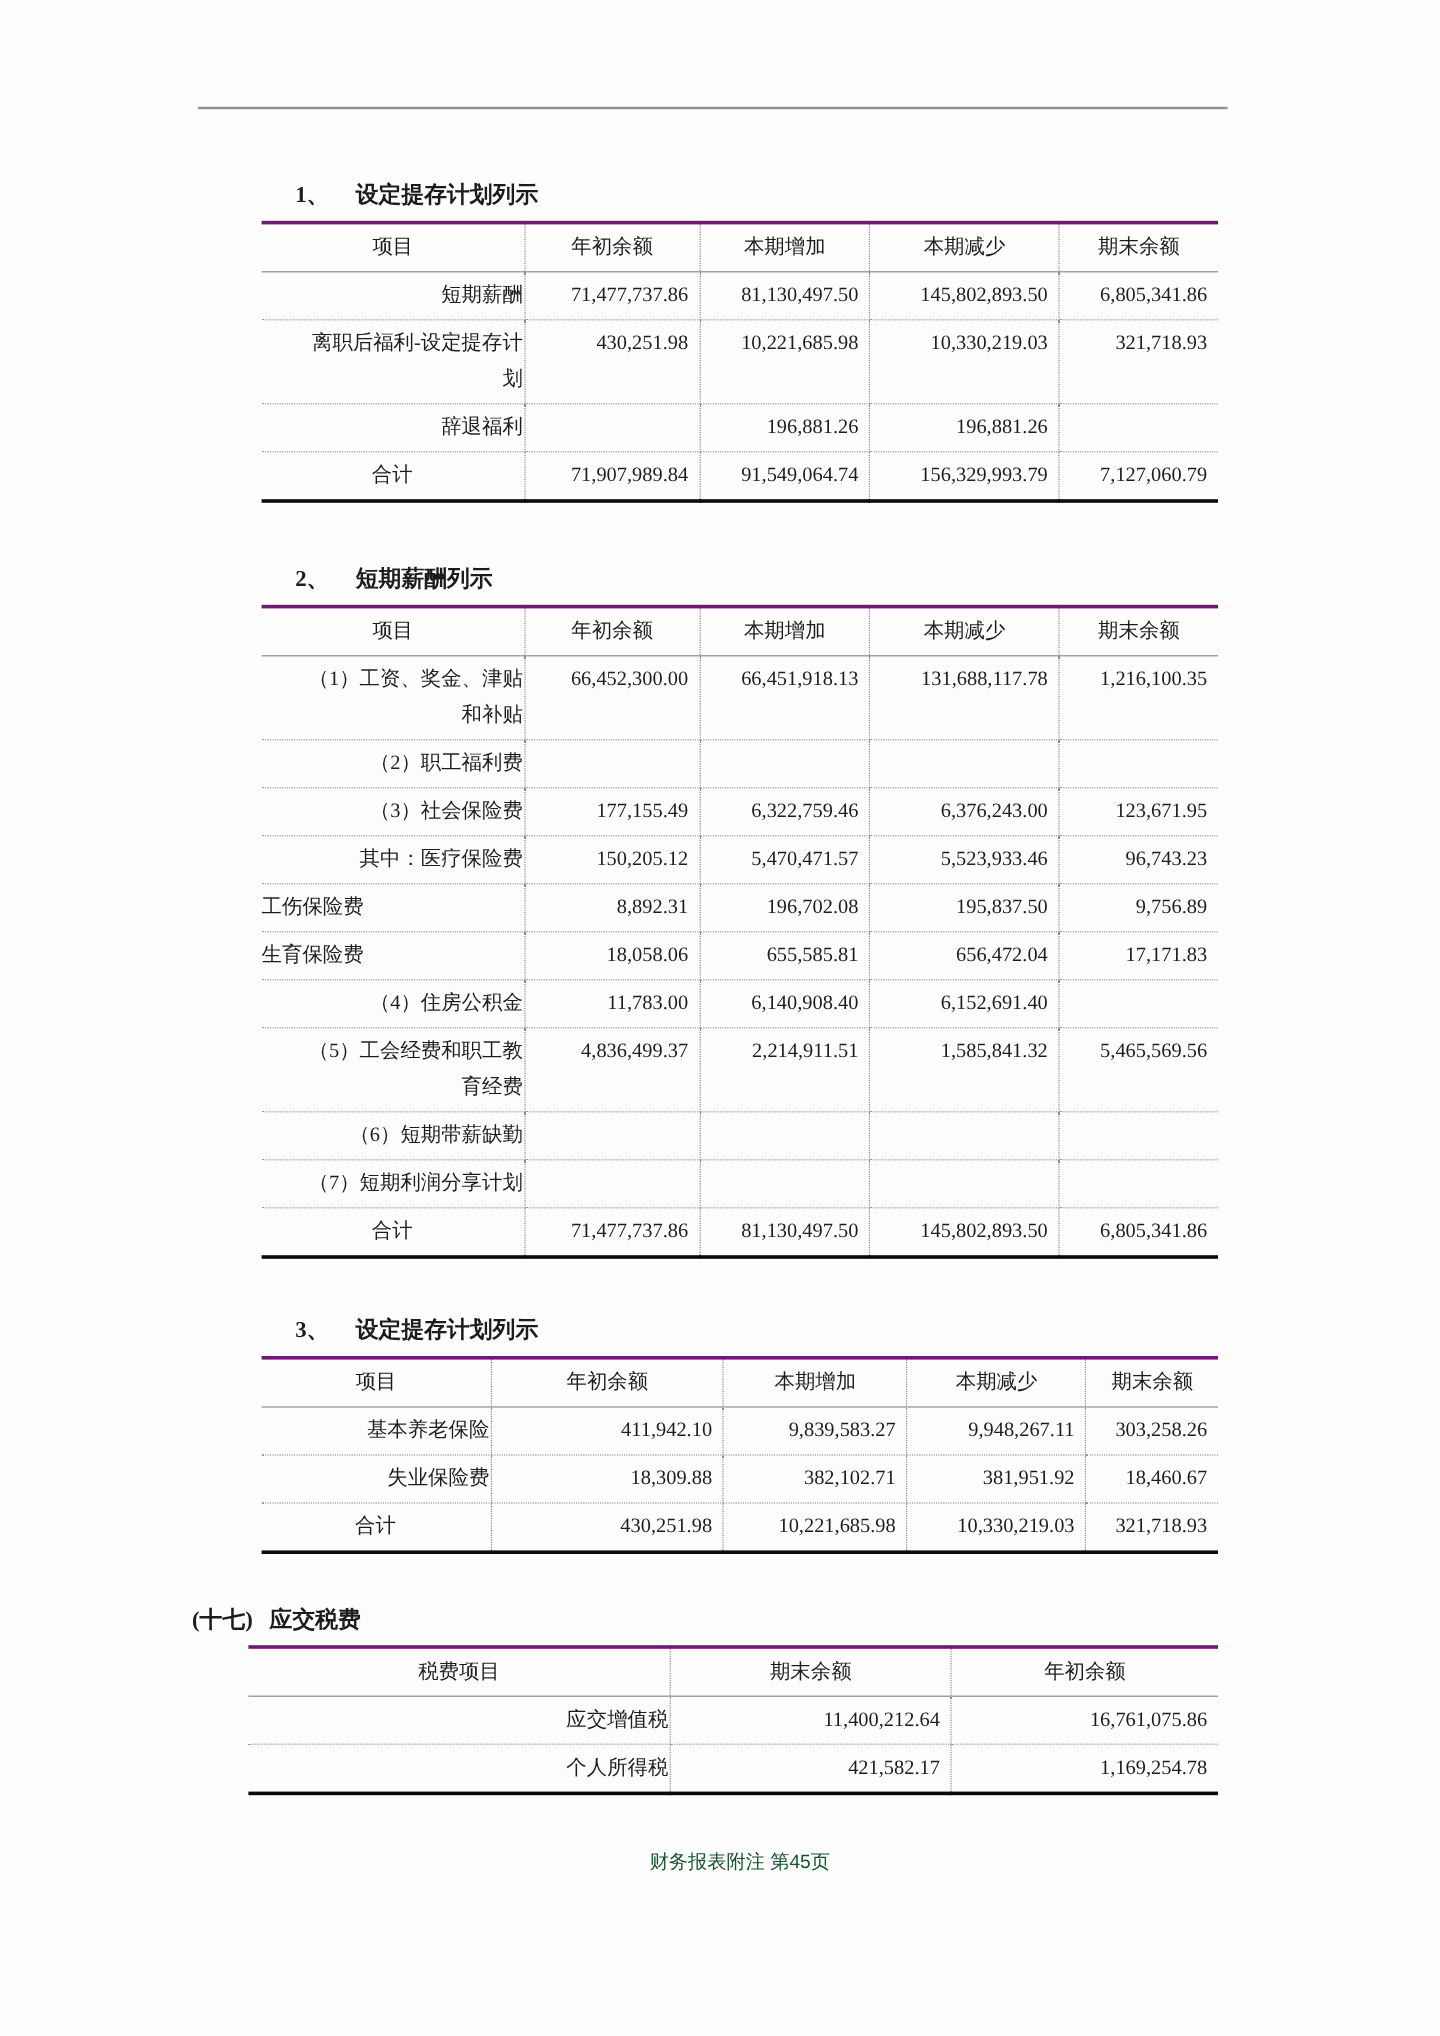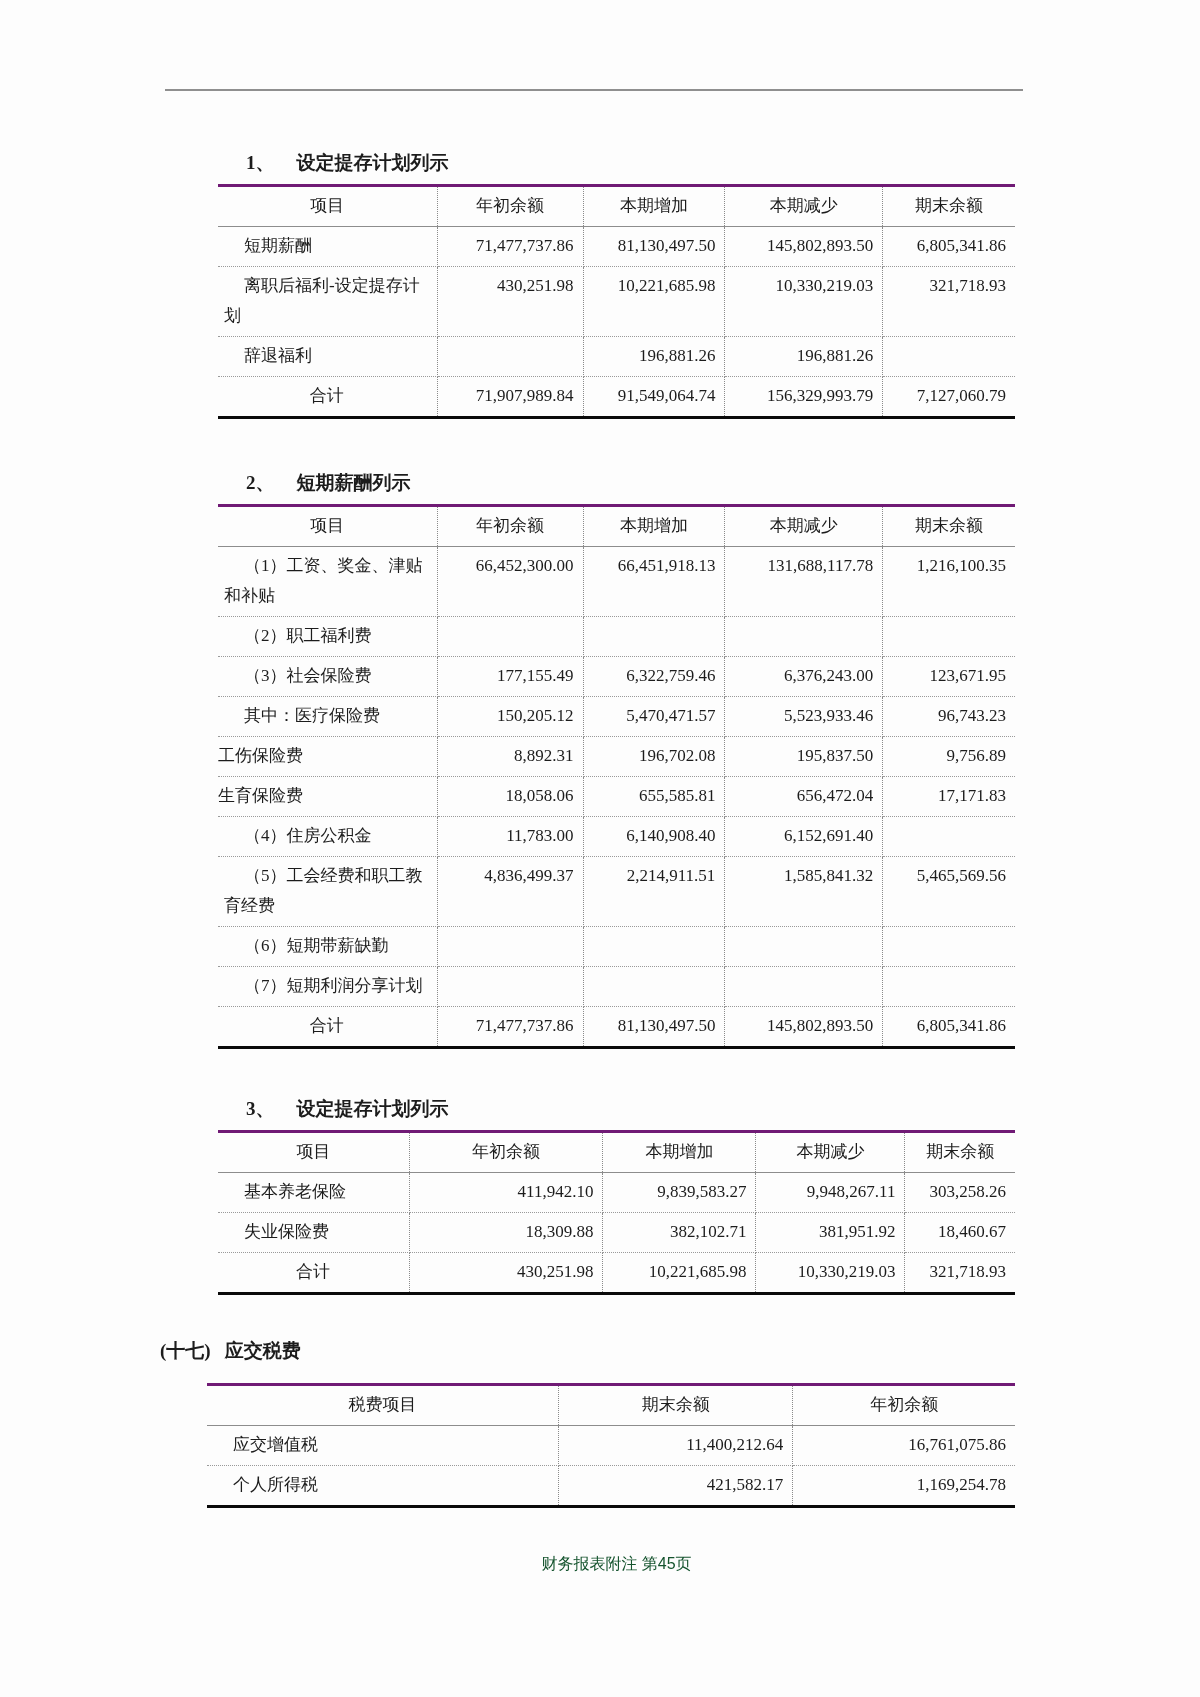--- a/index.html
+++ b/index.html
@@ -25,21 +25,21 @@
   }
   .sec-h .sec-num{padding-left:28px;}
   .sec-h .sec-title{padding-left:22px;}
   .sec-h1{margin-top:56px;}
   .sec-h2{margin-top:48px;}
   .sec-h3{margin-top:44px;}
   .tax-h{
     display:flex;align-items:flex-end;
     margin-left:5px;width:880px;
     font-size:19px;font-weight:bold;line-height:32px;
-    margin-top:40px;margin-bottom:16px;
+    margin-top:40px;margin-bottom:4px;
   }
   .tax-h .sec-num{padding-left:0;}
   .tax-h .sec-title{padding-left:14px;}
   table.tbl{
     border-collapse:collapse;table-layout:fixed;
     margin-left:63px;width:797px;
     border-top:3px solid #701a75;
     border-bottom:3px solid #0a0a0a;
     font-size:17px;
   }
@@ -51,21 +51,21 @@
     border-right:1px dotted #8a8a8a;
     border-bottom:1px dotted #9a9a9a;
     overflow:hidden;
   }
   .tbl th{
     font-weight:normal;text-align:center;
     border-bottom:1px solid #8d8d8d;
   }
   .tbl th:last-child,.tbl td:last-child{border-right:none;}
   .tbl tbody tr:last-child td{border-bottom:none;}
-  .tbl td.lbl{text-align:left;padding-left:6px;text-indent:20px;}
+  .tbl td.lbl{text-align:right;padding-left:6px;text-indent:20px;}
   .tbl td.lbl.right{text-align:left;padding-left:0;padding-right:70px;text-indent:0;}
   .tbl td.lbl.center{text-align:center;padding-left:0;text-indent:0;}
   .tbl td.num{text-align:right;padding-right:9px;}
   .footer{
     margin-top:46px;
     margin-left:63px;width:797px;
     text-align:center;
     font-family:"Liberation Sans","DejaVu Sans",sans-serif;
     font-size:16px;color:#14532d;
   }

